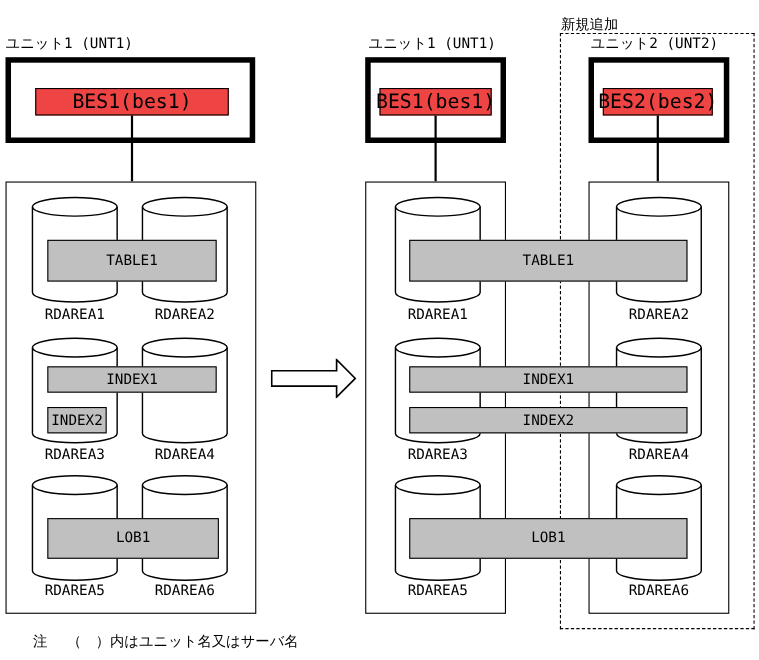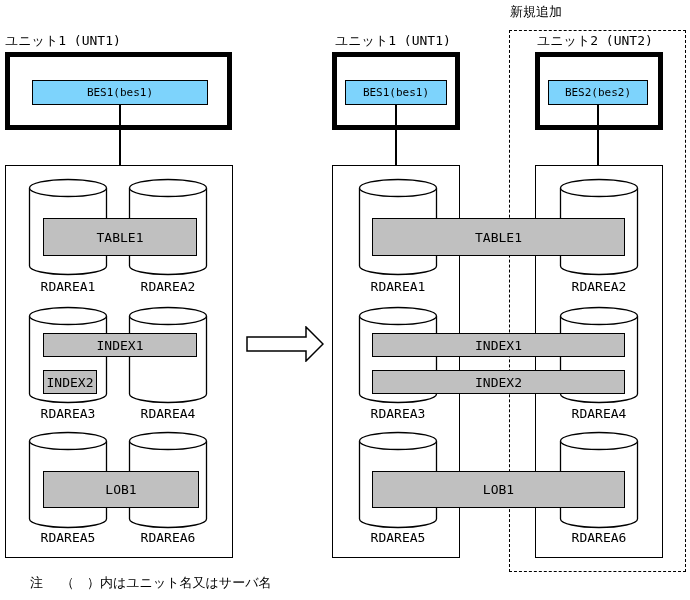--- a/index.html
+++ b/index.html
@@ -5,22 +5,22 @@
   html,body { margin:0; padding:0; background:#ffffff; }
   #canvas {
     position:relative; width:690px; height:600px; background:#ffffff;
     font-family:"DejaVu Sans Mono","Liberation Mono",monospace;
     color:#000; overflow:hidden;
   }
   .abs { position:absolute; }
   .jp-label { font-size:13px; line-height:15px; white-space:nowrap; }
   .thick-box { position:absolute; border:5px solid #000; background:#fff; box-sizing:border-box; }
   .bes-box {
-    position:absolute; border:1px solid #000; background:#7dd3fc; box-sizing:border-box;
-    display:flex; align-items:center; justify-content:center; font-size:11px;
+    position:absolute; border:1px solid #000; background:#ef4444; box-sizing:border-box;
+    display:flex; align-items:center; justify-content:center; font-size:18px;
   }
   .vline { position:absolute; width:2px; background:#000; }
   .storage-box { position:absolute; border:1px solid #000; background:#fff; box-sizing:border-box; }
   .dashed-box { position:absolute; border:1px dashed #000; box-sizing:border-box; }
   .cyl { position:absolute; width:80px; height:98px; }
   .cyl svg { display:block; }
   .cyl-label {
     position:absolute; width:80px; text-align:center; font-size:13px; line-height:14px; white-space:nowrap;
   }
   .bar {
@@ -92,21 +92,21 @@
 
   <div class="bar" style="left:43px; top:218px; width:154px; height:38px;">TABLE1</div>
   <div class="bar" style="left:43px; top:333px; width:154px; height:24px;">INDEX1</div>
   <div class="bar" style="left:43px; top:370px; width:54px; height:24px;">INDEX2</div>
   <div class="bar" style="left:43px; top:471px; width:156px; height:37px;">LOB1</div>
 
   <svg class="abs" style="left:246px; top:326px;" width="78" height="36" viewBox="0 0 78 36">
     <polygon points="1,11 60,11 60,1 77,18 60,35 60,25 1,25" fill="#fff" stroke="#000" stroke-width="1.5"></polygon>
   </svg>
 
-  <div class="abs jp-label" style="left:510px; top:4px;">新規追加</div>
+  <div class="abs jp-label" style="left:510px; top:15px;">新規追加</div>
 
   <div class="dashed-box" style="left:509px; top:30px; width:177px; height:542px;"></div>
 
   <div class="abs jp-label" style="left:335px; top:33px;">ユニット1 (UNT1)</div>
   <div class="thick-box" style="left:332px; top:52px; width:128px; height:78px;"></div>
   <div class="bes-box" style="left:345px; top:80px; width:102px; height:25px;">BES1(bes1)</div>
   <div class="vline" style="left:395px; top:105px; height:60px;"></div>
 
   <div class="abs jp-label" style="left:537px; top:33px;">ユニット2 (UNT2)</div>
   <div class="thick-box" style="left:535px; top:52px; width:128px; height:78px;"></div>

